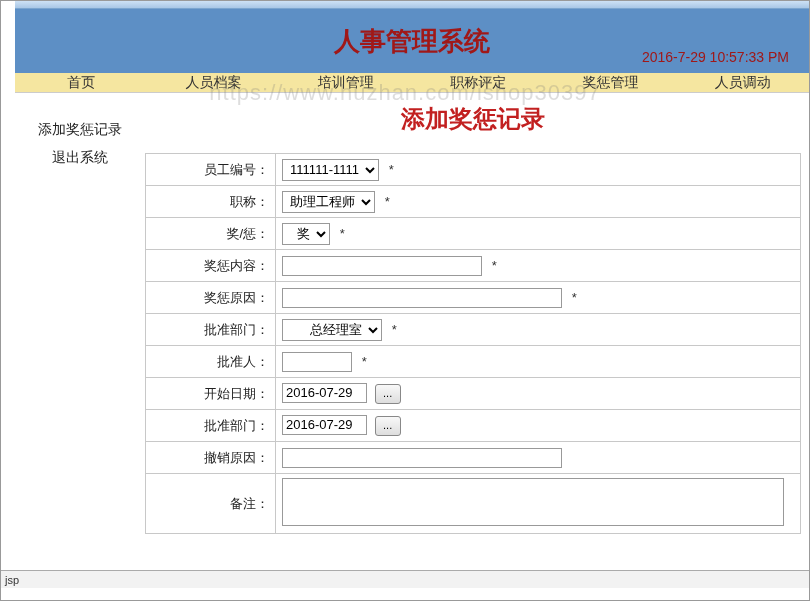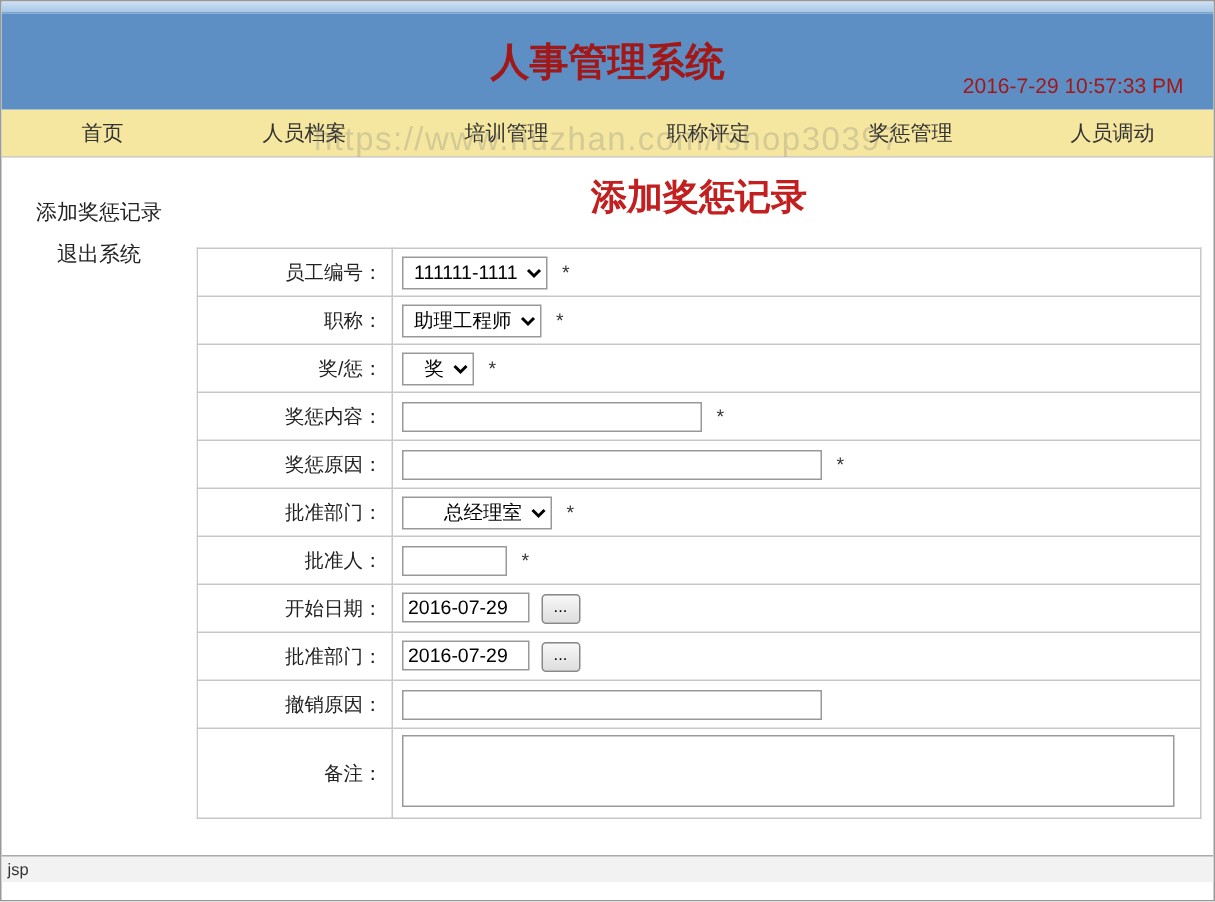--- a/index.html
+++ b/index.html
@@ -1,22 +1,22 @@
 <!DOCTYPE html>
 <html><head>
   <meta charset="utf-8">
   <style>
     * { box-sizing: border-box; margin: 0; padding: 0; }
     body { font-family: "Microsoft YaHei", SimSun, Arial, sans-serif; background: #e8e8e8; }
-    .frame { width: 810px; height: 601px; background: #fff; position: relative; overflow: hidden; border: 1px solid #999; }
+    .frame { width: 810px; height: 601px; background: #fff; position: relative; overflow: hidden; border: 1px solid #999; padding-left: 14px; }
     .topbar { height: 8px; background: linear-gradient(#cde1f5, #a9c7e6); border-bottom: 1px solid #7ba5cf; }
     .header { background: #5d8fc5; height: 64px; position: relative; display: flex; align-items: center; justify-content: center; }
     .header-title { color: #a01818; font-size: 26px; font-weight: bold; font-family: SimSun, serif; }
     .header-time { position: absolute; right: 20px; bottom: 8px; color: #a01818; font-size: 14px; font-weight: normal; }
-    .navbar { background: #f5e6a0; height: 32px; display: flex; align-items: center; border-bottom: 1px solid #ccc; }
+    .navbar { background: #f5e6a0; height: 20px; display: flex; align-items: center; border-bottom: 1px solid #ccc; }
     .nav-item { flex: 1; text-align: center; color: #333; font-size: 14px; cursor: pointer; }
     .watermark { position: absolute; top: 79px; left: 0; width: 100%; text-align: center; font-size: 22px; color: rgba(120,120,120,0.25); pointer-events: none; z-index: 5; letter-spacing: 1px; }
     .body-row { display: flex; height: calc(100% - 100px); }
     .sidebar { width: 130px; padding-top: 28px; text-align: center; font-size: 14px; }
     .sidebar-item { margin-bottom: 10px; cursor: pointer; color: #222; }
     .main { flex: 1; padding: 0 8px 0 0; overflow: auto; }
     .page-title { text-align: center; color: #c22020; font-size: 24px; font-weight: bold; font-family: SimSun, serif; margin: 10px 0 18px; }
     .form-table { width: 100%; border-collapse: collapse; font-size: 13px; }
     .form-table td { border: 1px solid #c8c8c8; padding: 4px 6px; height: 32px; }
     .label-cell { width: 130px; text-align: right; padding-right: 10px; color: #222; background: #fff; }

